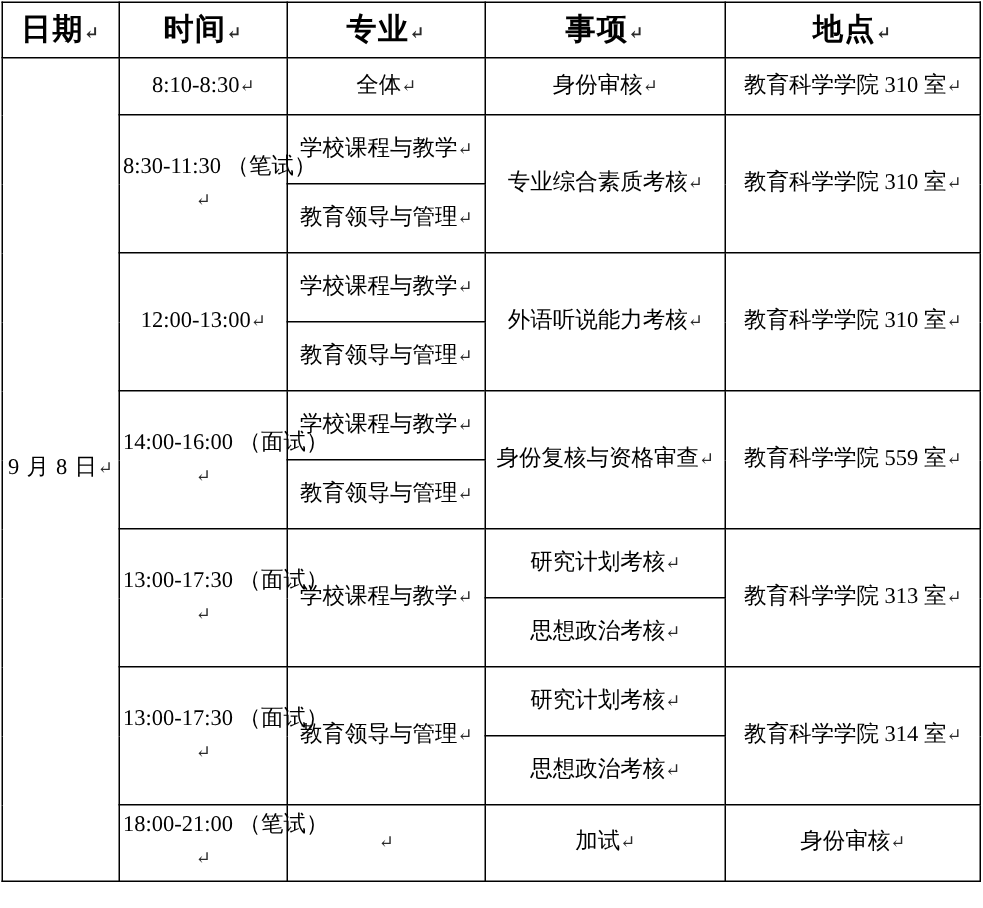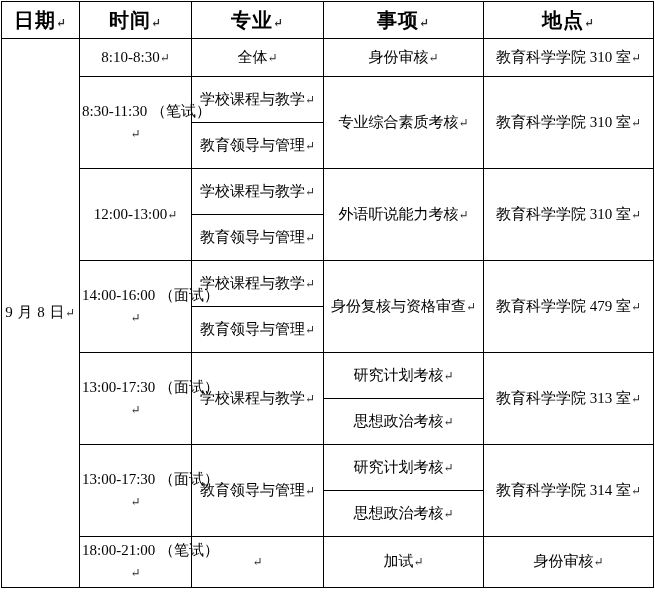--- a/index.html
+++ b/index.html
@@ -117,21 +117,21 @@
       </tr>
       <tr class="h-mid">
         <td><span class="wrap">教育领导与管理</span><span class="pilcrow"></span></td>
       </tr>
 
       <tr class="h-mid">
         <td rowspan="2"><span class="wrap nowrap">14:00-16:00
 （面试）</span><span class="pilcrow"></span></td>
         <td><span class="wrap">学校课程与教学</span><span class="pilcrow"></span></td>
         <td rowspan="2"><span class="wrap">身份复核与资格审查</span><span class="pilcrow"></span></td>
-        <td rowspan="2"><span class="wrap nowrap">教育科学学院 479 室</span><span class="pilcrow"></span></td>
+        <td rowspan="2"><span class="wrap nowrap">教育科学学院 559 室</span><span class="pilcrow"></span></td>
       </tr>
       <tr class="h-mid">
         <td><span class="wrap">教育领导与管理</span><span class="pilcrow"></span></td>
       </tr>
 
       <tr class="h-mid">
         <td rowspan="2"><span class="wrap nowrap">13:00-17:30
 （面试）</span><span class="pilcrow"></span></td>
         <td rowspan="2"><span class="wrap">学校课程与教学</span><span class="pilcrow"></span></td>
         <td><span class="wrap">研究计划考核</span><span class="pilcrow"></span></td>

